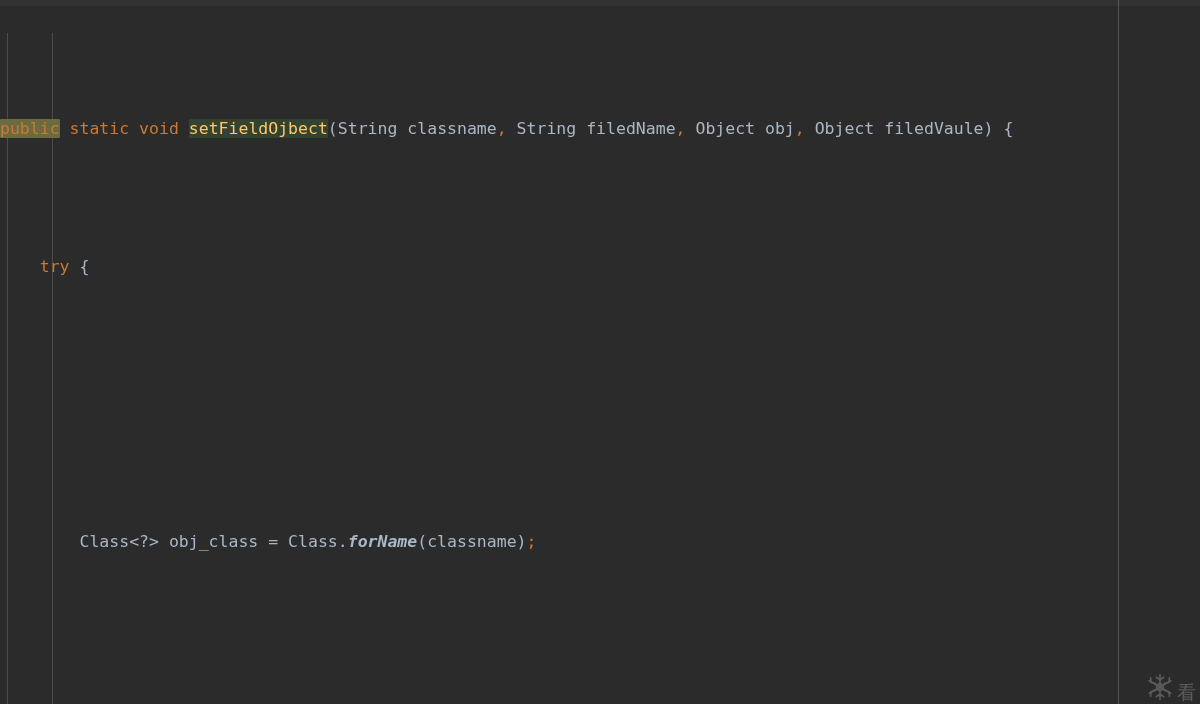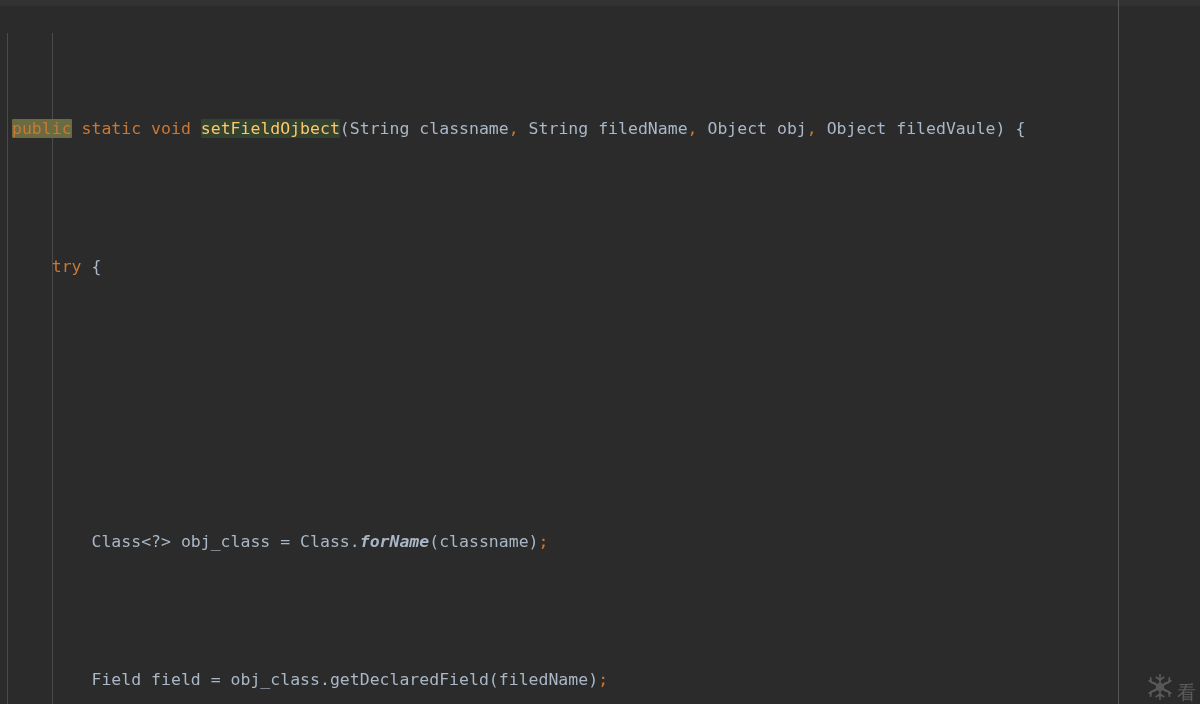--- a/index.html
+++ b/index.html
@@ -57,21 +57,21 @@
     position: absolute;
     top: 5px;
     left: 0;
     right: 0;
     white-space: pre;
     z-index: 2;
   }
   .line {
     height: 27.55px;
     white-space: pre;
-    padding-left: 12px;
+    padding-left: 0;
   }
 
   
   .kw      { color: #cc7832; }
   .txt     { color: #a9b7c6; }
   .punct   { color: #a9b7c6; }
   .semi    { color: #cc7832; }
   .comma   { color: #cc7832; }
   .method  { color: #ffc66d; }
   .static  { color: #a9b7c6; font-style: italic; font-weight: bold; }
@@ -148,21 +148,20 @@
     
     <div class="line"><span class="txt">    </span><span class="kw">try</span><span class="punct"> {</span></div>
 
     
     <div class="line"></div>
 
     
     <div class="line"><span class="txt">        </span><span class="txt">Class&lt;?&gt; obj_class = Class.</span><span class="static">forName</span><span class="txt">(classname)</span><span class="semi">;</span></div>
 
     
-    <div class="line"><span class="txt">        </span><span class="txt">Field field = obj_class.getDeclaredField(filedName)</span><span class="semi">;</span></div>
 
     
     
 
     
     
 
     
     
 

